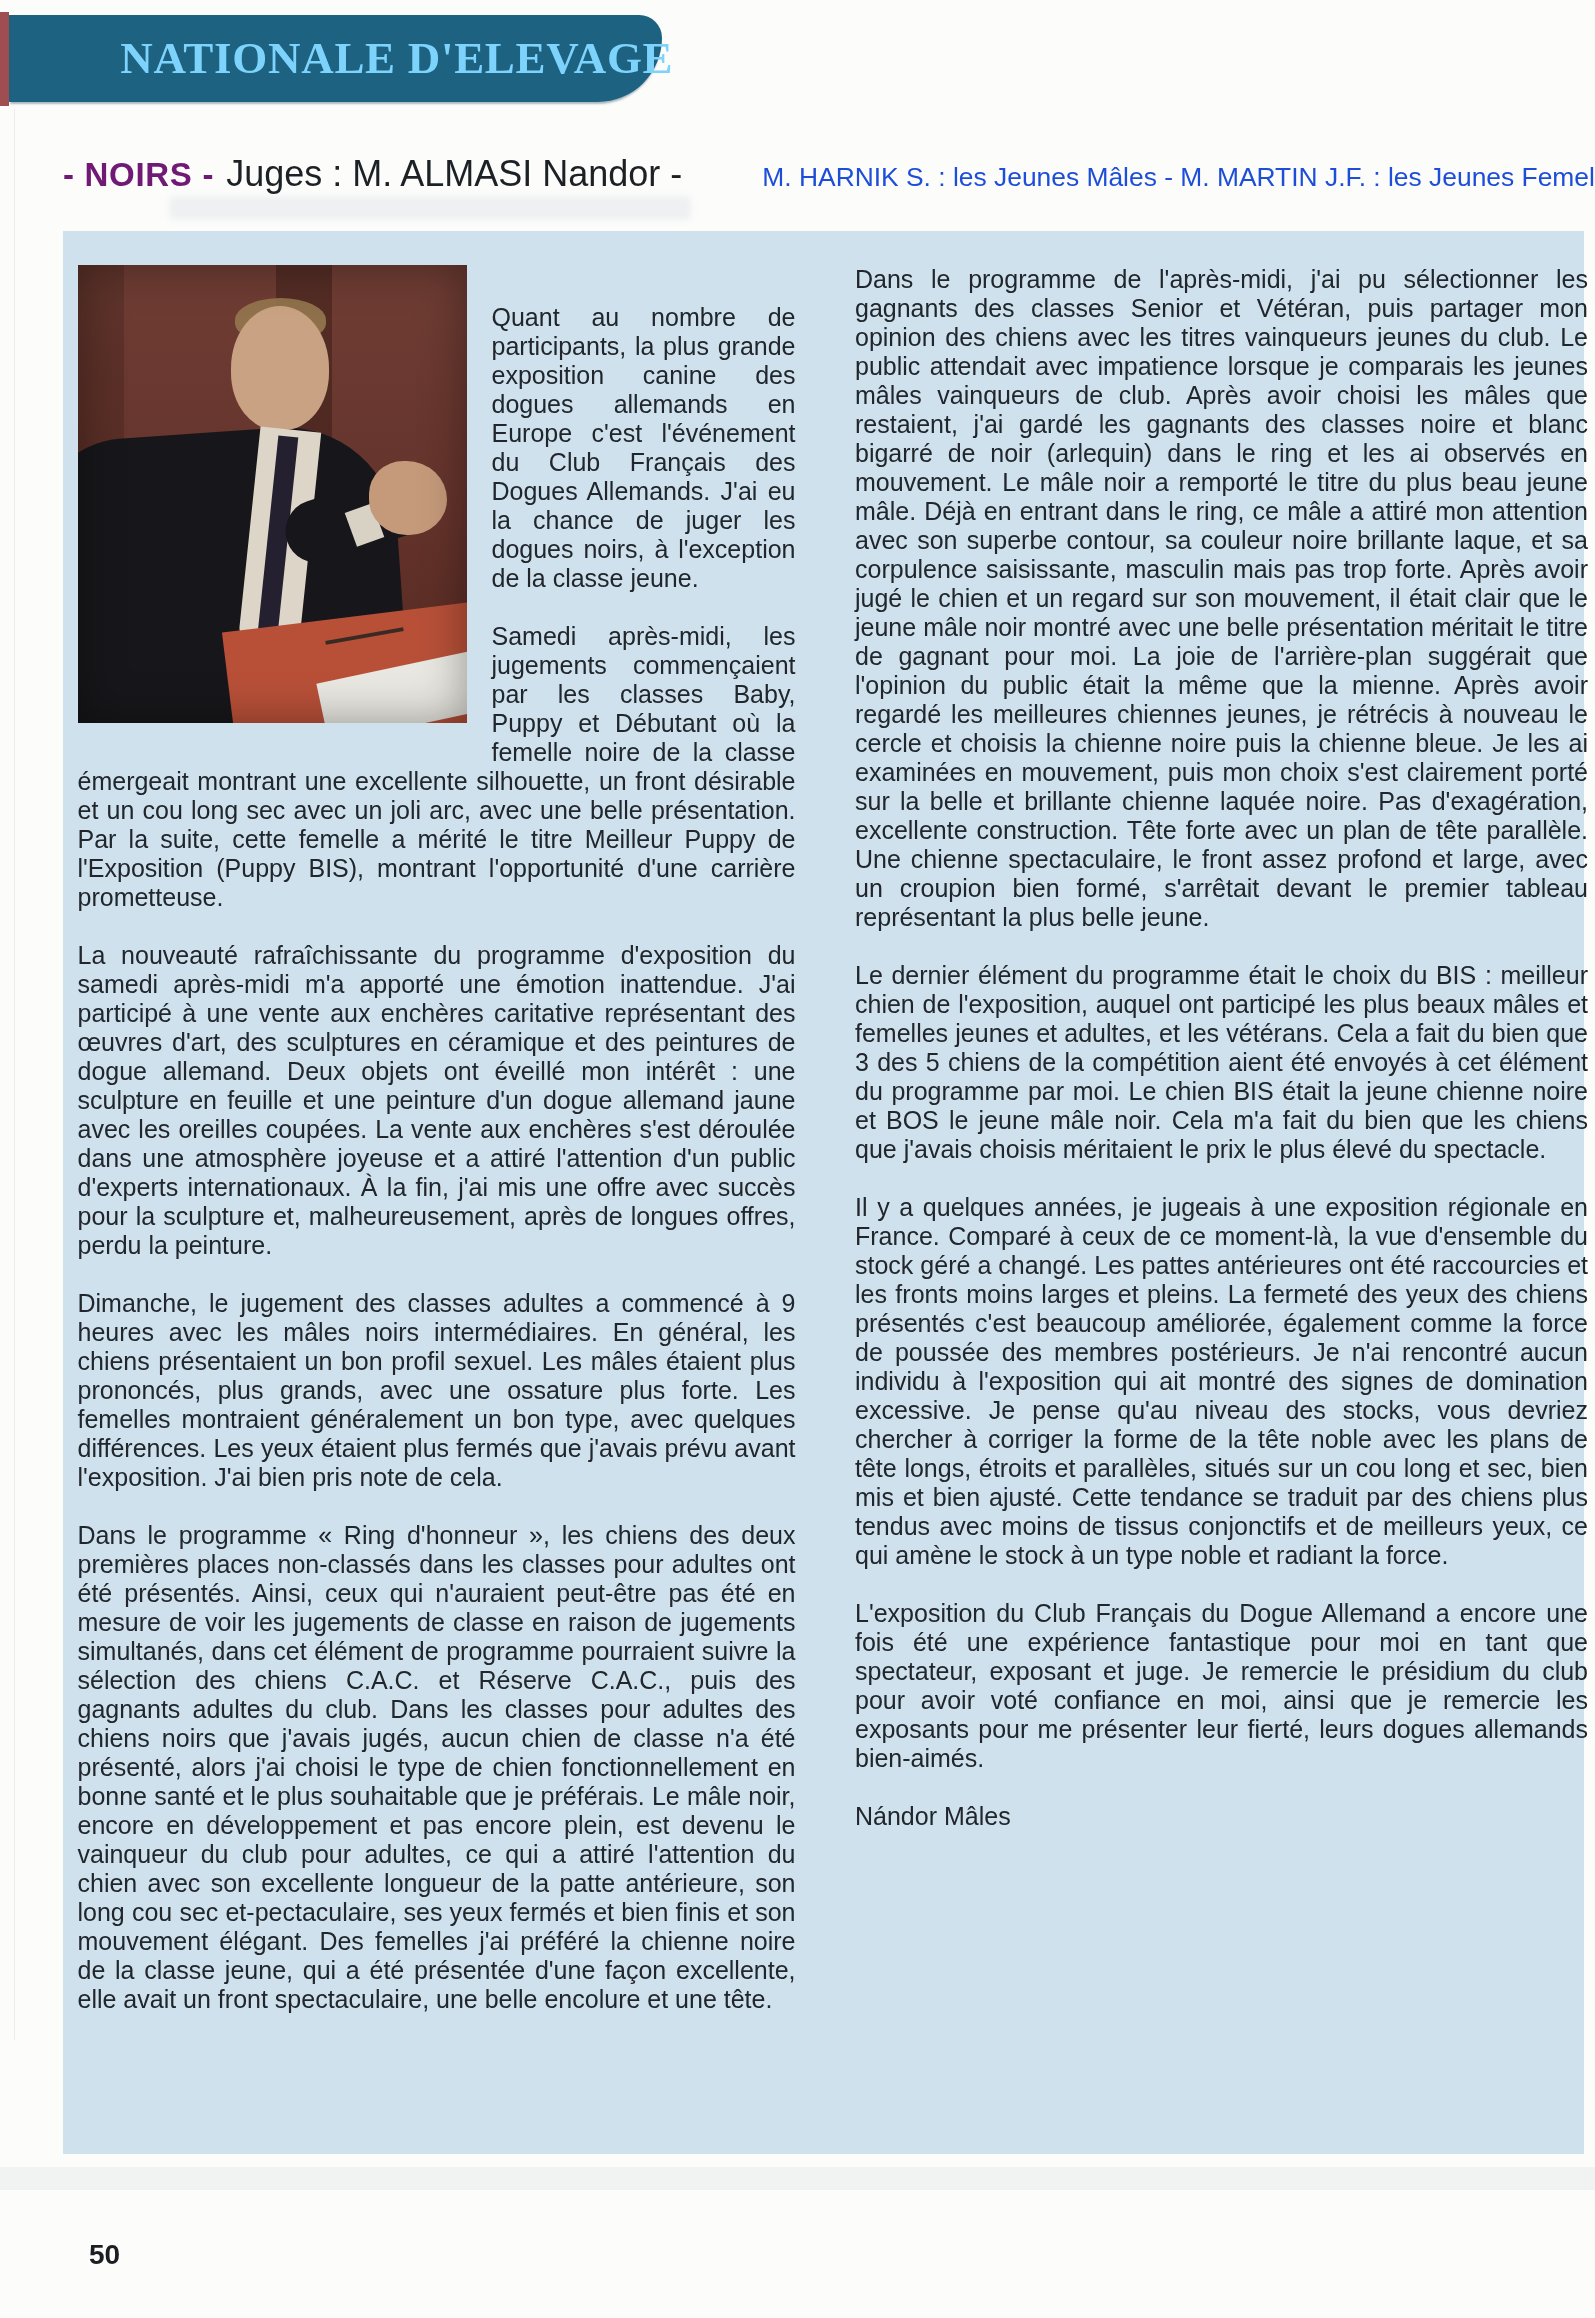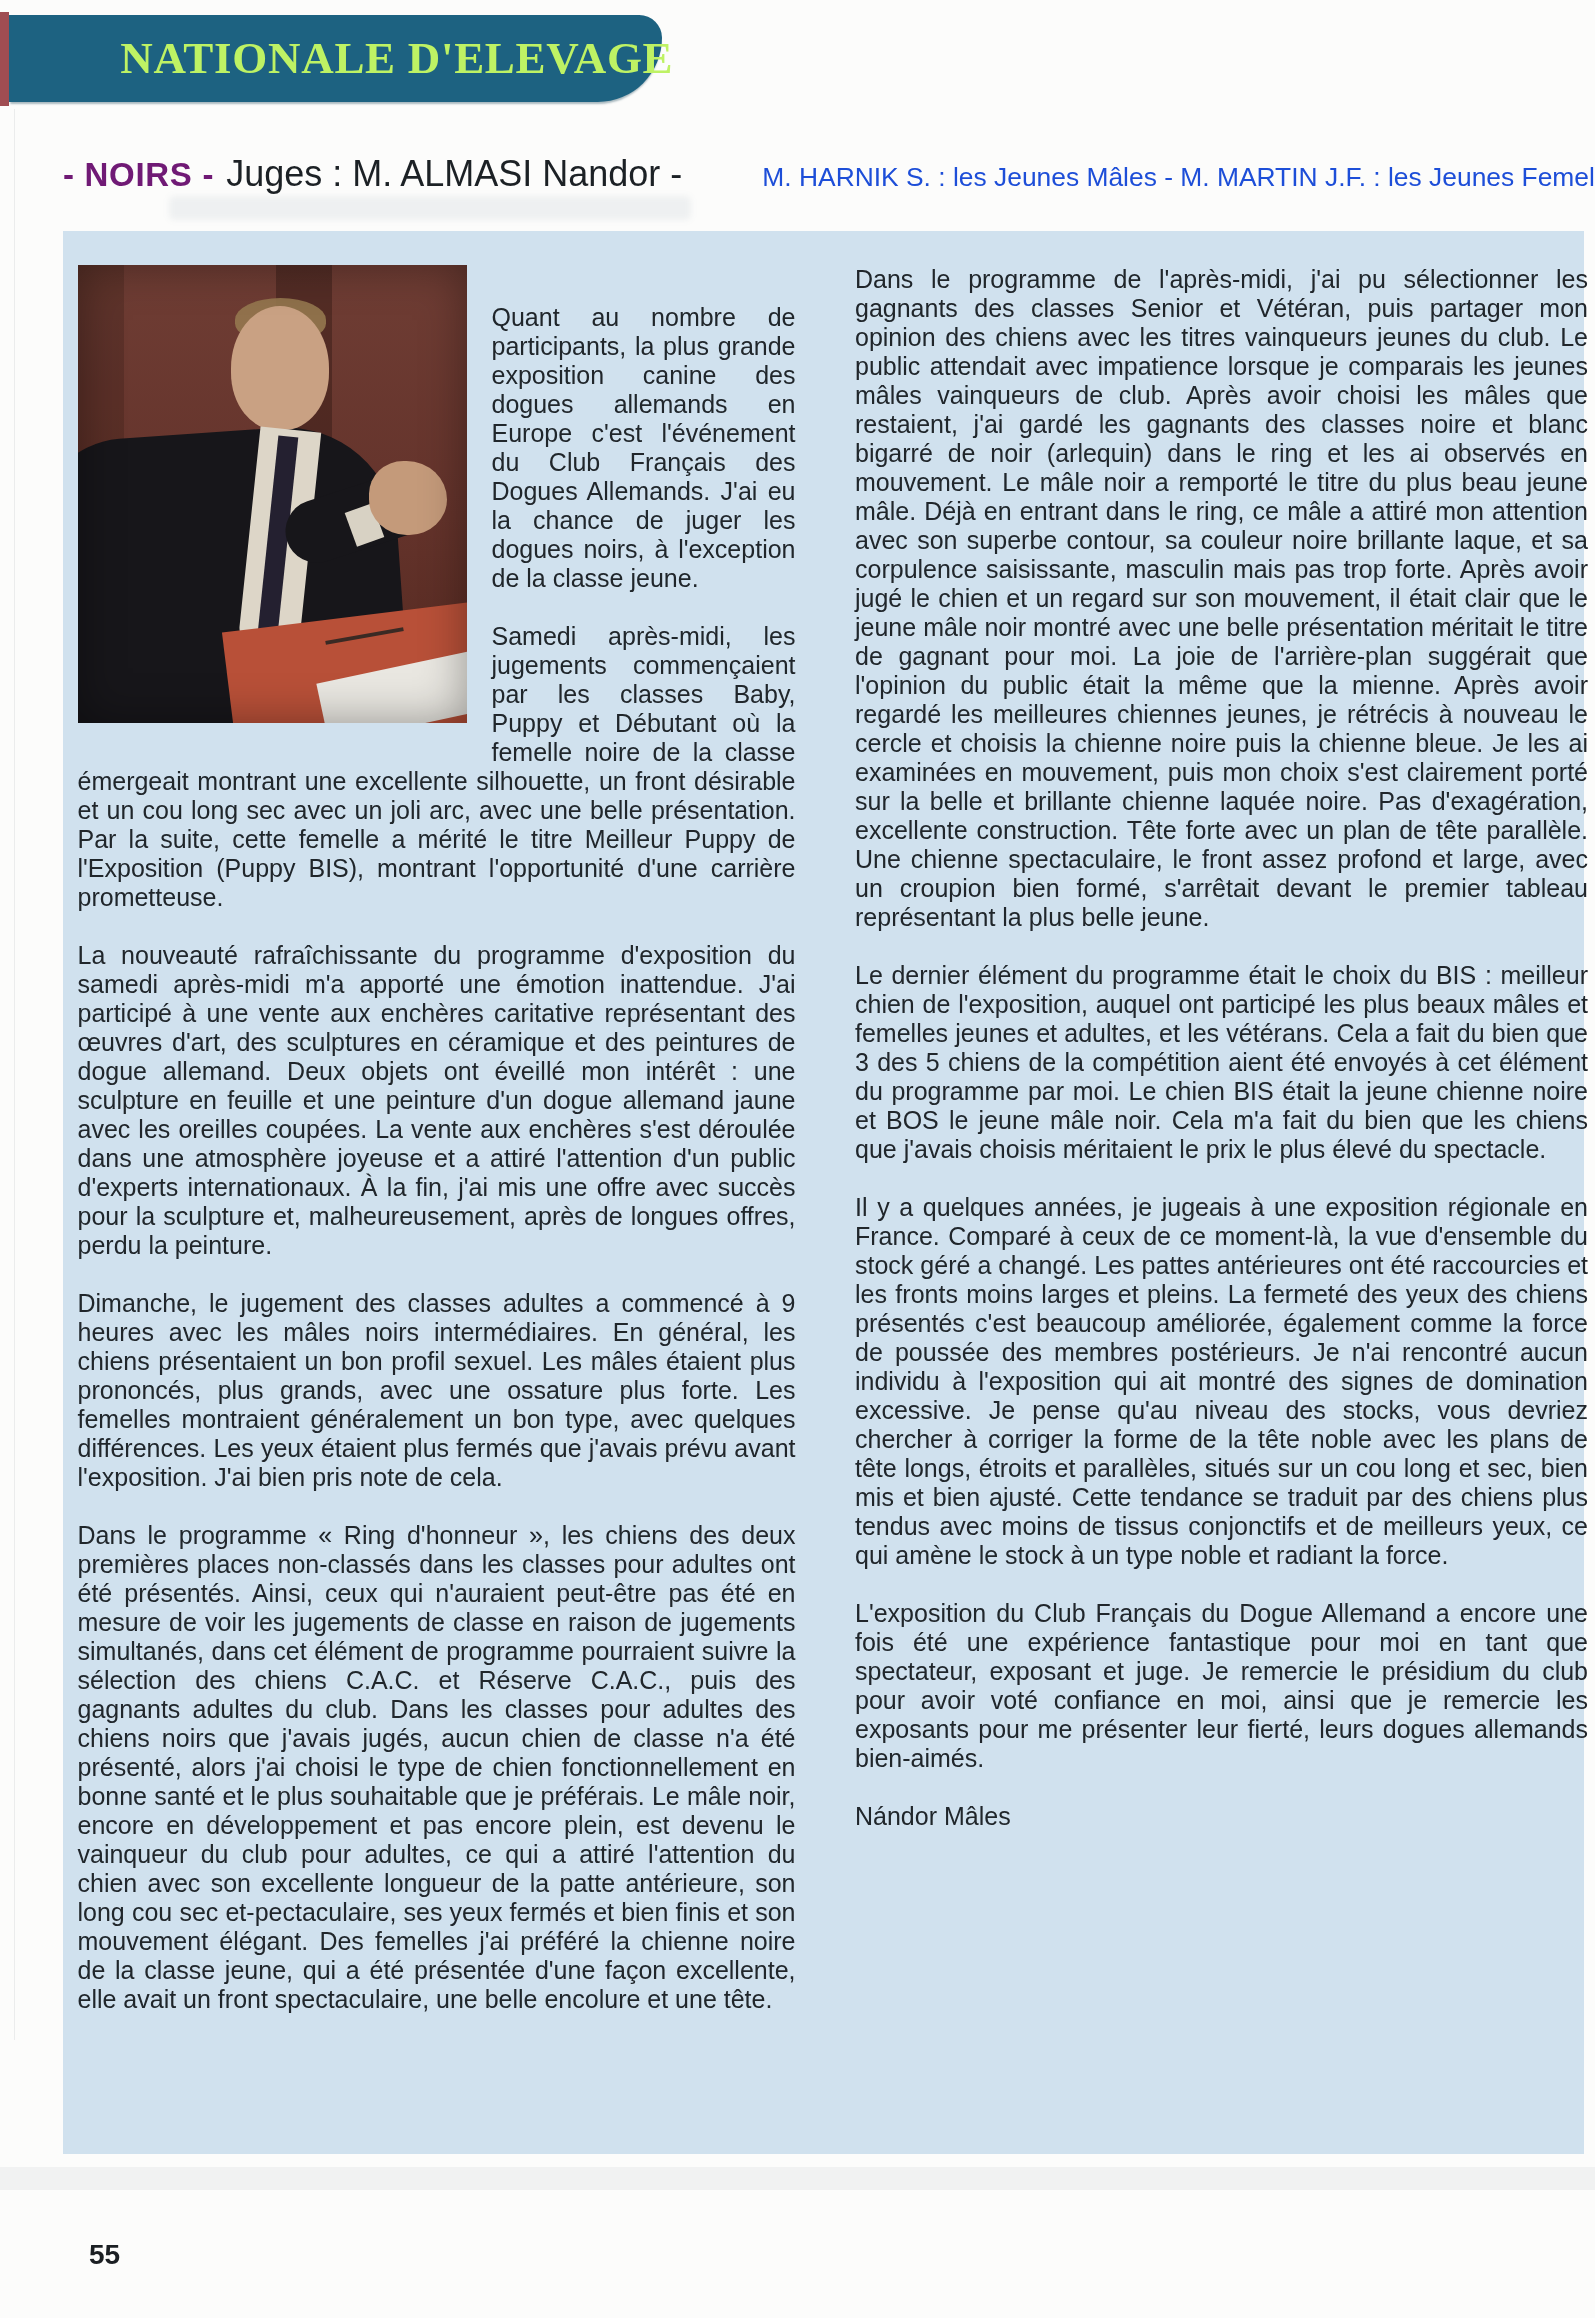--- a/index.html
+++ b/index.html
@@ -23,21 +23,21 @@
     border-radius:0 28px 79px 0;
     box-shadow:0 3.3px 2px -1.3px rgba(15,60,80,.35);
     display:flex; align-items:center; justify-content:center;
     padding-left:122px;
   }
   .banner-title {
     font-family:"Liberation Serif", serif;
     font-weight:bold;
     font-size:45px;
     letter-spacing:0.7px;
-    color:#bef264;
+    color:#7dd3fc;
     white-space:nowrap;
   }
 
   
   .subtitle {
     position:absolute; left:63px; top:153px; width:1507px;
     display:flex; align-items:baseline; white-space:nowrap;
   }
   .subtitle .category {
     font-size:33px; font-weight:bold; color:#701a75; letter-spacing:0.7px;
@@ -176,14 +176,14 @@
     <p>Dans le programme de l'après-midi, j'ai pu sélectionner les gagnants des classes Senior et Vétéran, puis partager mon opinion des chiens avec les titres vainqueurs jeunes du club. Le public attendait avec impatience lorsque je comparais les jeunes mâles vainqueurs de club. Après avoir choisi les mâles que restaient, j'ai gardé les gagnants des classes noire et blanc bigarré de noir (arlequin) dans le ring et les ai observés en mouvement. Le mâle noir a remporté le titre du plus beau jeune mâle. Déjà en entrant dans le ring, ce mâle a attiré mon attention avec son superbe contour, sa couleur noire brillante laque, et sa corpulence saisissante, masculin mais pas trop forte. Après avoir jugé le chien et un regard sur son mouvement, il était clair que le jeune mâle noir montré avec une belle présentation méritait le titre de gagnant pour moi. La joie de l'arrière-plan suggérait que l'opinion du public était la même que la mienne. Après avoir regardé les meilleures chiennes jeunes, je rétrécis à nouveau le cercle et choisis la chienne noire puis la chienne bleue. Je les ai examinées en mouvement, puis mon choix s'est clairement porté sur la belle et brillante chienne laquée noire. Pas d'exagération, excellente construction. Tête forte avec un plan de tête parallèle. Une chienne spectaculaire, le front assez profond et large, avec un croupion bien formé, s'arrêtait devant le premier tableau représentant la plus belle jeune.</p>
     <p>Le dernier élément du programme était le choix du BIS : meilleur chien de l'exposition, auquel ont participé les plus beaux mâles et femelles jeunes et adultes, et les vétérans. Cela a fait du bien que 3 des 5 chiens de la compétition aient été envoyés à cet élément du programme par moi. Le chien BIS était la jeune chienne noire et BOS le jeune mâle noir. Cela m'a fait du bien que les chiens que j'avais choisis méritaient le prix le plus élevé du spectacle.</p>
     <p>Il y a quelques années, je jugeais à une exposition régionale en France. Comparé à ceux de ce moment-là, la vue d'ensemble du stock géré a changé. Les pattes antérieures ont été raccourcies et les fronts moins larges et pleins. La fermeté des yeux des chiens présentés c'est beaucoup améliorée, également comme la force de poussée des membres postérieurs. Je n'ai rencontré aucun individu à l'exposition qui ait montré des signes de domination excessive. Je pense qu'au niveau des stocks, vous devriez chercher à corriger la forme de la tête noble avec les plans de tête longs, étroits et parallèles, situés sur un cou long et sec, bien mis et bien ajusté. Cette tendance se traduit par des chiens plus tendus avec moins de tissus conjonctifs et de meilleurs yeux, ce qui amène le stock à un type noble et radiant la force.</p>
     <p>L'exposition du Club Français du Dogue Allemand a encore une fois été une expérience fantastique pour moi en tant que spectateur, exposant et juge. Je remercie le présidium du club pour avoir voté confiance en moi, ainsi que je remercie les exposants pour me présenter leur fierté, leurs dogues allemands bien-aimés.</p>
     <p class="signature">Nándor Mâles</p>
   </div>
 
 </div>
 
 <div class="footer-band"></div>
-<div class="page-number">55</div>
+<div class="page-number">50</div>
 
 
 </body></html>

